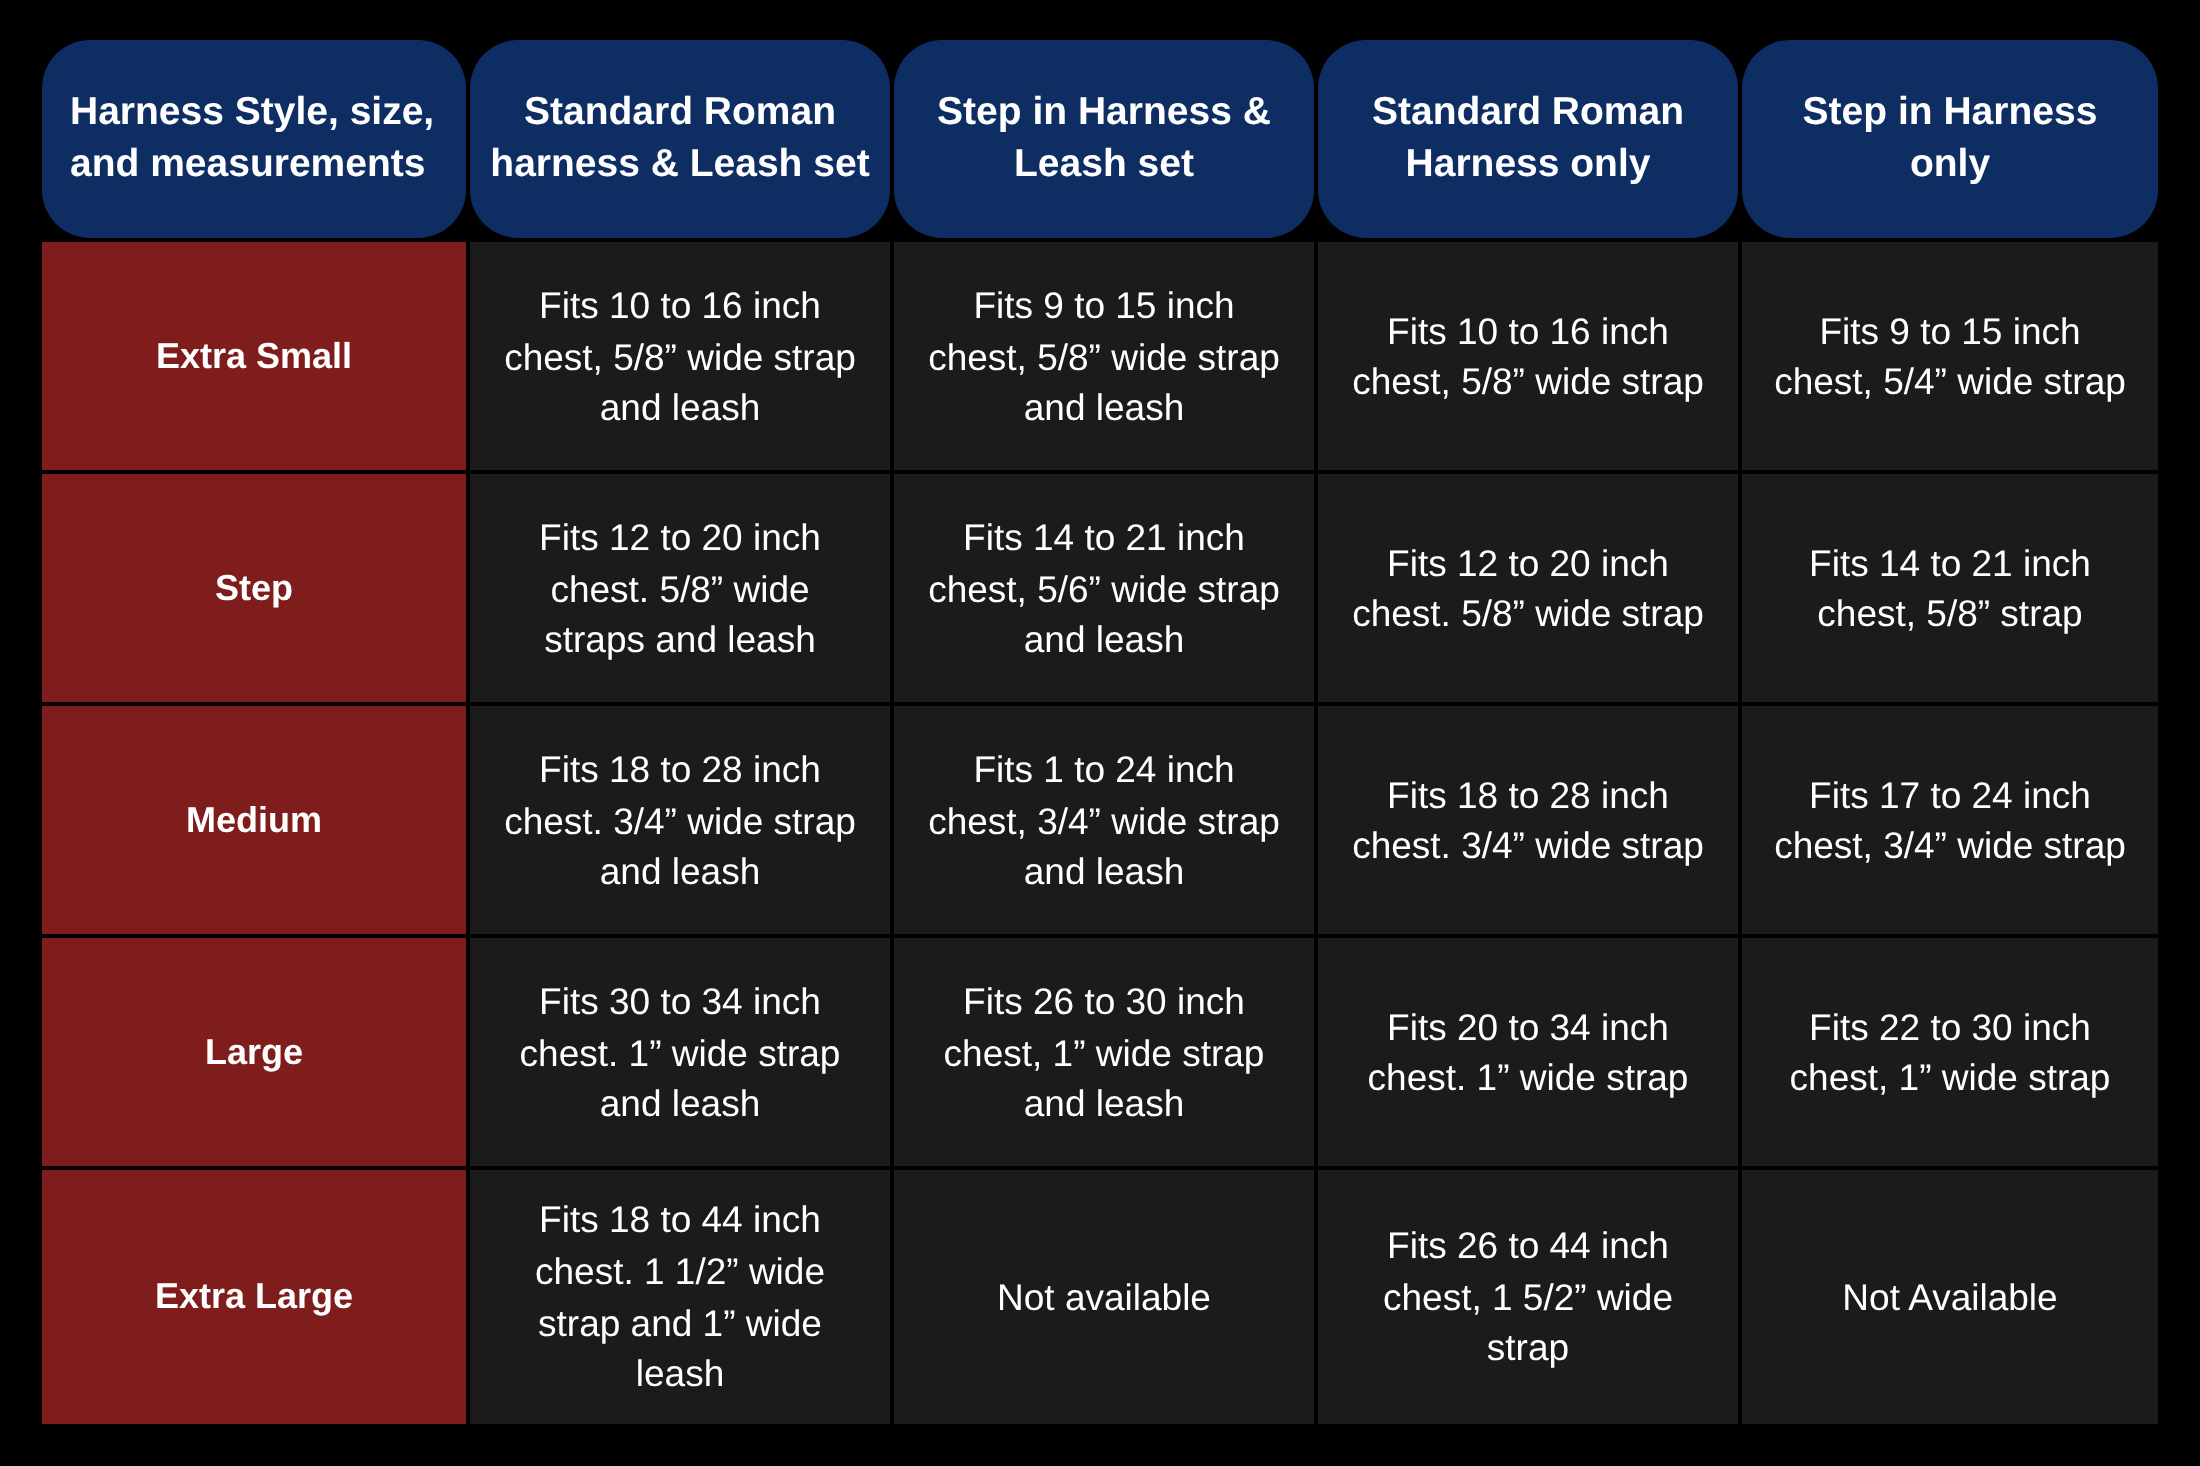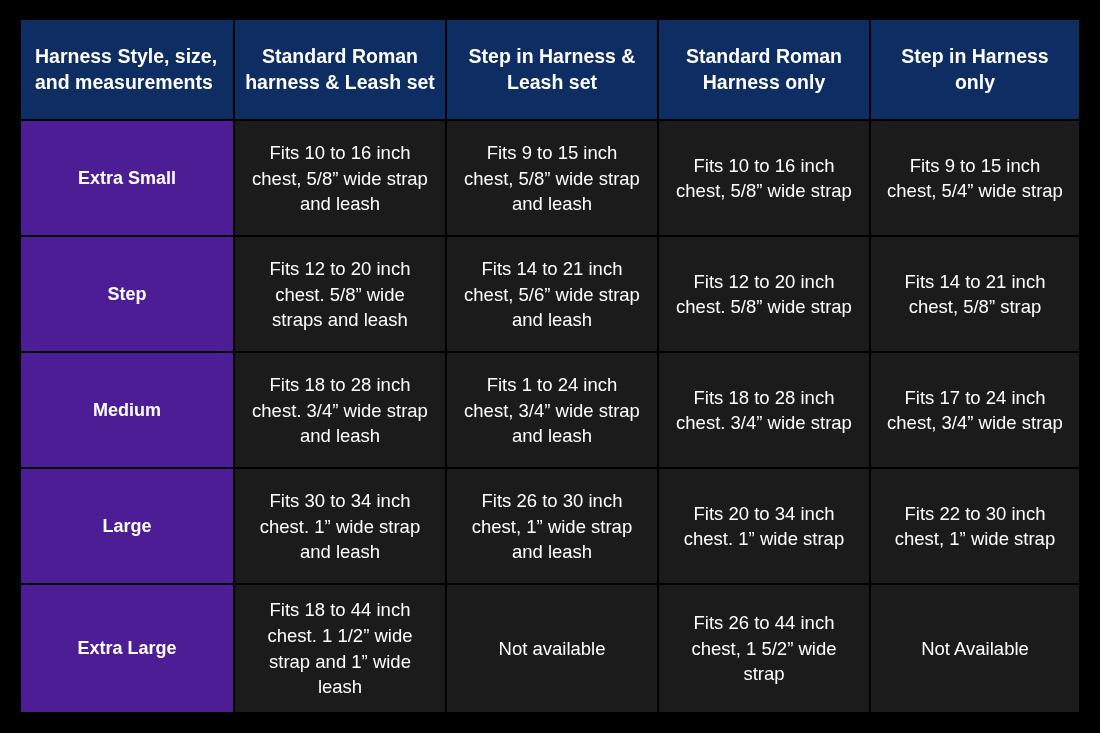--- a/index.html
+++ b/index.html
@@ -41,27 +41,28 @@
     background: #0d2d63;
     color: #ffffff;
     font-size: 19.5px;
     font-weight: bold;
     line-height: 1.32;
     text-align: center;
     vertical-align: middle;
     padding: 24px 10px;
     height: 74px;
     box-sizing: border-box;
+    border-radius: 24px;
   }
   th.head-cell.first {
     text-align: left;
     padding-left: 14px;
   }
   td.row-label {
-    background: #4c1d95;
+    background: #7f1d1d;
     color: #ffffff;
     font-size: 18px;
     font-weight: bold;
     text-align: center;
     vertical-align: middle;
     padding: 10px 8px;
     box-sizing: border-box;
   }
   td.data-cell {
     background: #1b1b1b;

